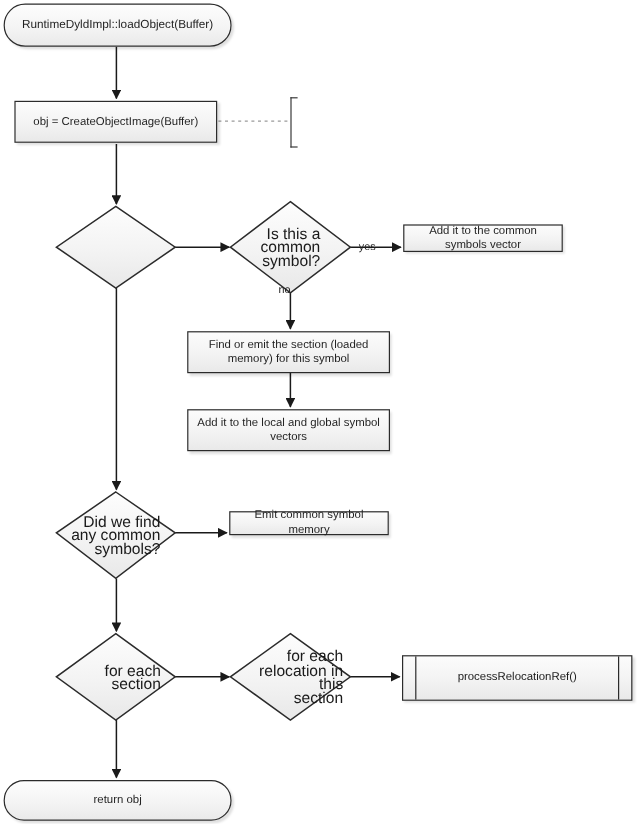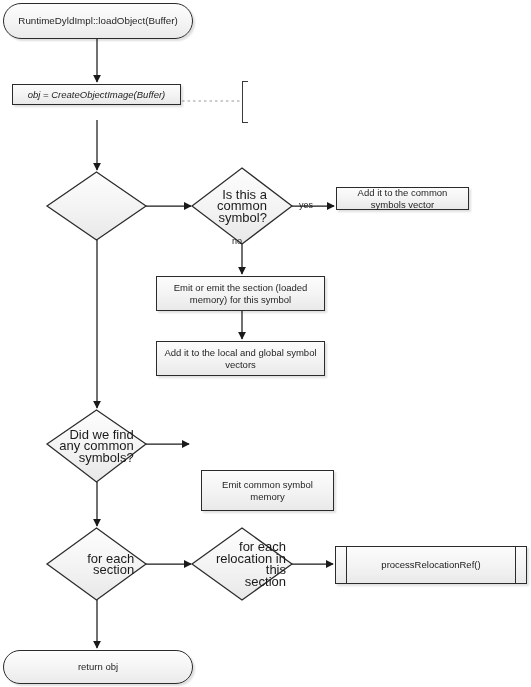--- a/index.html
+++ b/index.html
@@ -176,21 +176,21 @@
 
     <g fill="rgba(0,0,0,0.10)" stroke="none">
       <polygon points="98.5,174 148,208 98.5,242 49,208" opacity="0"></polygon>
     </g>
   </svg>
 
   <div class="node shape-terminator" style="left:3px; top:3px; width:190px; height:36px; font-size:9.8px;">
     <span>RuntimeDyldImpl::loadObject(Buffer)</span>
   </div>
 
-  <div class="node shape-process" style="left:12px; top:84px; width:169px; height:21px;font-style:italic;">
+  <div class="node shape-process" style="left:12px; top:84px; width:169px; height:35px;">
     <span>obj = CreateObjectImage(Buffer)</span>
   </div>
 
   <div class="bracket" style="left:242px; top:81px; height:42px;"></div>
 
 
   <div class="shape-decision" style="left:192px; top:168px; width:100px; height:76px;">
     <div class="dia-label" style="white-space:pre-line;">Is this a
 common
 symbol?</div>
@@ -214,30 +214,30 @@
 
   <div class="edge-label" style="left:299px; top:200px;">yes</div>
   <div class="edge-label" style="left:232px; top:236px;">no</div>
 
   <div class="node shape-process" style="left:336px; top:187px; width:133px; height:23px; white-space:pre-line;">
     <span style="white-space:pre-line;">Add it to the common
 symbols vector</span>
   </div>
 
   <div class="node shape-process" style="left:156px; top:276px; width:169px; height:35px;">
-    <span style="white-space:pre-line;">Emit or emit the section (loaded
+    <span style="white-space:pre-line;">Find or emit the section (loaded
 memory) for this symbol</span>
   </div>
 
   <div class="node shape-process" style="left:156px; top:341px; width:169px; height:35px;">
     <span style="white-space:pre-line;">Add it to the local and global symbol
 vectors</span>
   </div>
 
-  <div class="node shape-process" style="left:201px; top:426px; width:133px; height:41px;margin-top:44px;">
+  <div class="node shape-process" style="left:191px; top:426px; width:133px; height:20px;">
     <span style="white-space:pre-line;">Emit common symbol
 memory</span>
   </div>
 
   <div class="shape-subroutine" style="left:335px; top:546px; width:190px; height:36px;">
     <span class="bar left"></span>
     <span class="bar right"></span>
     <div class="sub-label">processRelocationRef()</div>
   </div>
 

